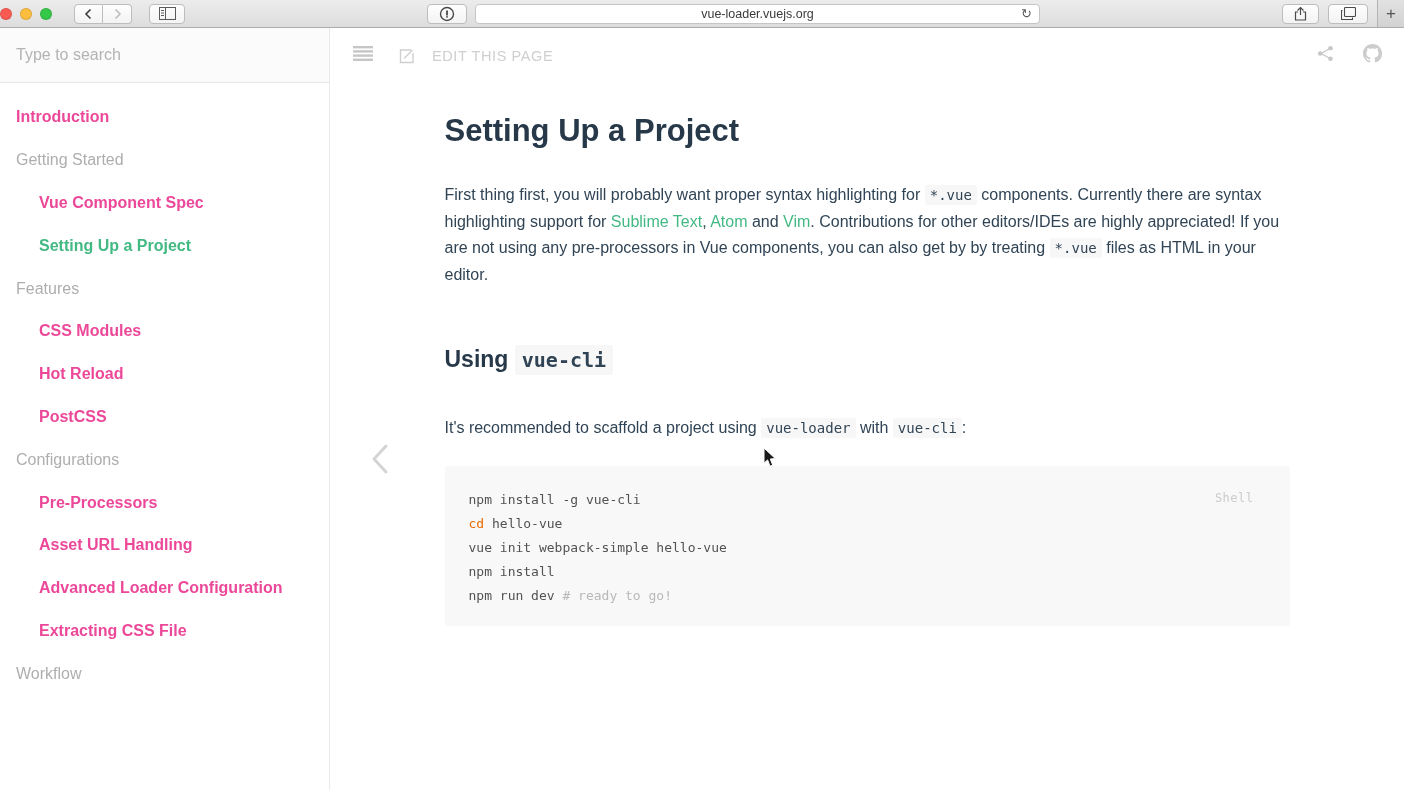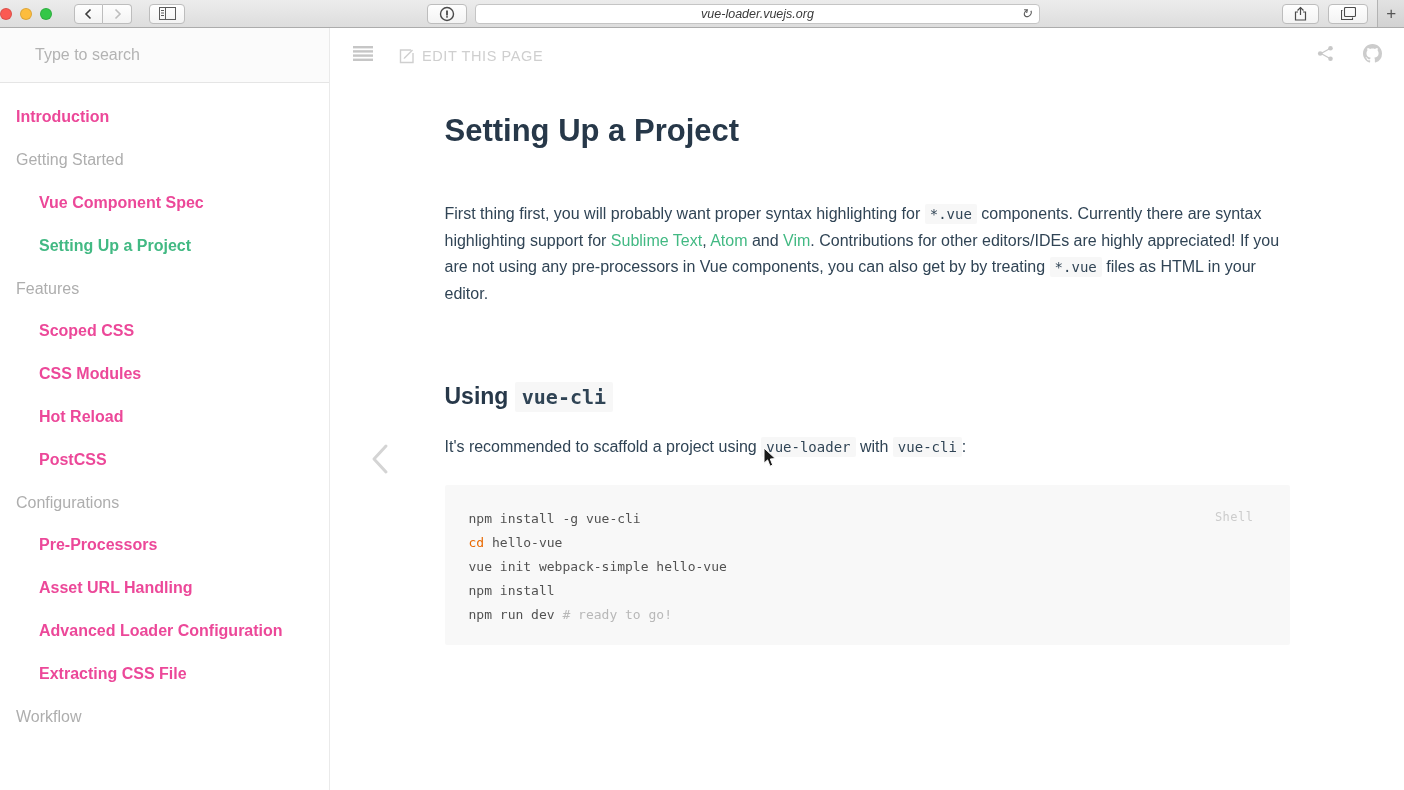--- a/index.html
+++ b/index.html
@@ -2,21 +2,21 @@
 <html><head>
 <meta charset="utf-8">
 <style>
   * { margin:0; padding:0; box-sizing:border-box; }
   html,body { width:1404px; height:790px; overflow:hidden;
     font-family:"Liberation Sans", sans-serif; background:#fff; }
 
   
   .chrome { height:28px; background:linear-gradient(#ececec,#dddddd);
     border-bottom:1px solid #acacac; display:flex; align-items:center;
-    padding-left:0; position:relative;font-style:italic; }
+    padding-left:0; position:relative; }
   .traffic { display:flex; gap:8px; margin-right:22px; }
   .tl { width:12px; height:12px; border-radius:50%; border:1px solid rgba(0,0,0,.12); }
   .chrome-btn { height:20px; background:linear-gradient(#fefefe,#f3f3f3);
     border:1px solid #bdbdbd; border-radius:4px; display:flex;
     align-items:center; justify-content:center; color:#5a5a5a; }
   .seg { display:flex; }
   .seg .chrome-btn:first-child { border-radius:4px 0 0 4px; width:29px; }
   .seg .chrome-btn:last-child { border-radius:0 4px 4px 0; width:29px; border-left:none; }
   .btn-sidebar { width:36px; margin-left:17px; }
   .flexspace { flex:1; }
@@ -30,45 +30,45 @@
   .btn-newtab { width:27px; height:27px; border-left:1px solid #b3b3b3;
     background:linear-gradient(#e2e2e2,#d2d2d2); display:flex; align-items:center;
     justify-content:center; font-size:17px; color:#555; }
 
   
   .app { display:flex; height:762px; }
   .sidebar { width:330px; border-right:1px solid #eaeaea; background:#fff; flex-shrink:0; }
   .searchbox { height:55px; background:#fbfbfb; border-bottom:1px solid #e5e5e5;
     display:flex; align-items:center; padding:0 16px; }
   .searchbox input { width:100%; border:none; outline:none; background:transparent;
-    font-size:16px; color:#7f1d1d; font-family:"Liberation Sans", sans-serif;margin-left:19px; }
+    font-size:16px; color:#7f1d1d; font-family:"Liberation Sans", sans-serif; }
   .searchbox input::placeholder { color:#b3b3b3; }
   .nav { padding-top:13px; }
   .nav-item { height:42.8px; display:flex; align-items:center; font-size:16px;
     text-decoration:none; cursor:pointer; }
   .nav-link { color:#ec4899; font-weight:bold; padding-left:16px; }
   .nav-link.lvl1 { padding-left:39px; }
   .nav-section { color:#aeaeae; font-weight:normal; padding-left:16px; cursor:default; }
   .nav-link.active { color:#42b983; }
 
   
   .main { flex:1; position:relative; background:#fff; }
   .doc-toolbar { height:55px; display:flex; align-items:center; padding:0 22px 0 23px; }
   .menu-ic { margin-right:26px; cursor:pointer; }
-  .edit-link { display:flex; align-items:center; gap:7px; color:#cfcfcf;
+  .edit-link { display:flex; align-items:center; gap:17px; color:#cfcfcf;
     font-size:14.5px; letter-spacing:.6px; text-decoration:none; cursor:pointer; }
   .tb-icon { margin-left:29px; cursor:pointer; }
 
   .page { width:845px; margin:0 auto; color:#304455; }
   h1.title { font-size:31px; color:#273849; margin-top:30px; font-weight:bold; }
   h2.sec { font-size:23px; color:#273849; font-weight:bold; }
   h2.syntax { margin-top:70px; }
-  h2.cli { margin-top:76px; }
-  .para { font-size:16px; line-height:26.5px; margin-top:52px; }
-  .para-2 { margin-top:24px; }
+  h2.cli { margin-top:58px; }
+  .para { font-size:16px; line-height:26.5px; margin-top:33px; }
+  .para-2 { margin-top:42px; }
   code.inline { font-family:"DejaVu Sans Mono","Liberation Mono",monospace;
     font-size:14px; background:#f7f7f7; color:#304455; padding:2px 5px; border-radius:2px; }
   h2 code.inline { font-size:20px; padding:3px 7px; }
   a.doclink { color:#42b983; text-decoration:none; cursor:pointer; }
 
   .code-block { margin-top:24px; background:#f8f8f8; border-radius:2px;
     padding:22px 24px 18px; position:relative;
     font-family:"DejaVu Sans Mono","Liberation Mono",monospace;
     font-size:13px; color:#525252; }
   .code-line { height:24px; line-height:24px; white-space:pre; }
@@ -153,21 +153,20 @@
   <aside class="sidebar">
     <div class="searchbox">
       <input type="text" placeholder="Type to search" style="">
     </div>
     <nav class="nav">
       <a class="nav-item nav-link">Introduction</a>
       <div class="nav-item nav-section">Getting Started</div>
       <a class="nav-item nav-link lvl1">Vue Component Spec</a>
       <a class="nav-item nav-link lvl1 active">Setting Up a Project</a>
       <div class="nav-item nav-section">Features</div>
-      <a class="nav-item nav-link lvl1">Scoped CSS</a>
       <a class="nav-item nav-link lvl1">CSS Modules</a>
       <a class="nav-item nav-link lvl1">Hot Reload</a>
       <a class="nav-item nav-link lvl1">PostCSS</a>
       <div class="nav-item nav-section">Configurations</div>
       <a class="nav-item nav-link lvl1">Pre-Processors</a>
       <a class="nav-item nav-link lvl1">Asset URL Handling</a>
       <a class="nav-item nav-link lvl1">Advanced Loader Configuration</a>
       <a class="nav-item nav-link lvl1">Extracting CSS File</a>
       <div class="nav-item nav-section">Workflow</div>
     </nav>

